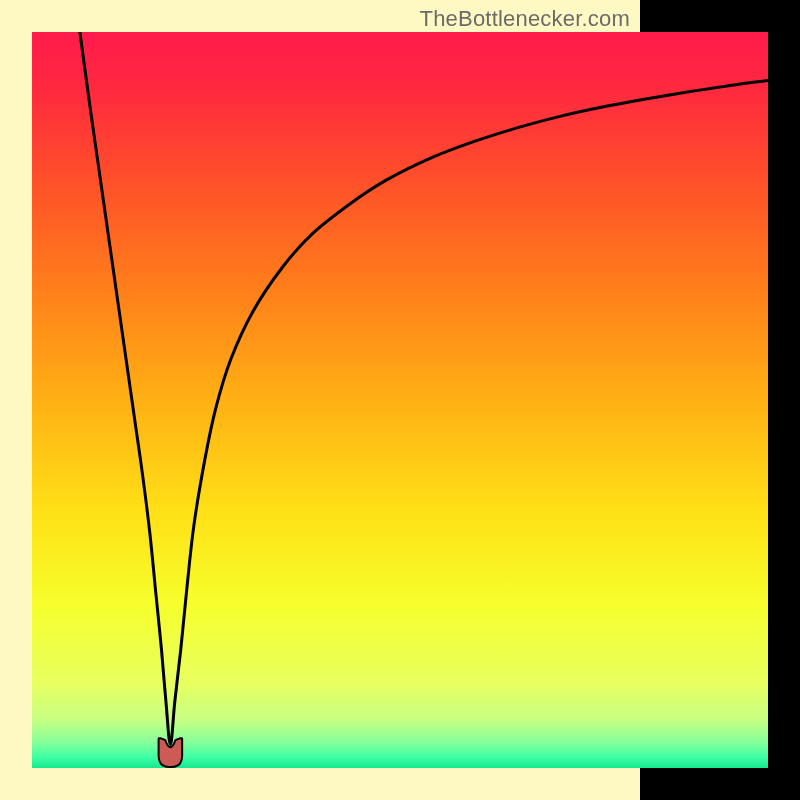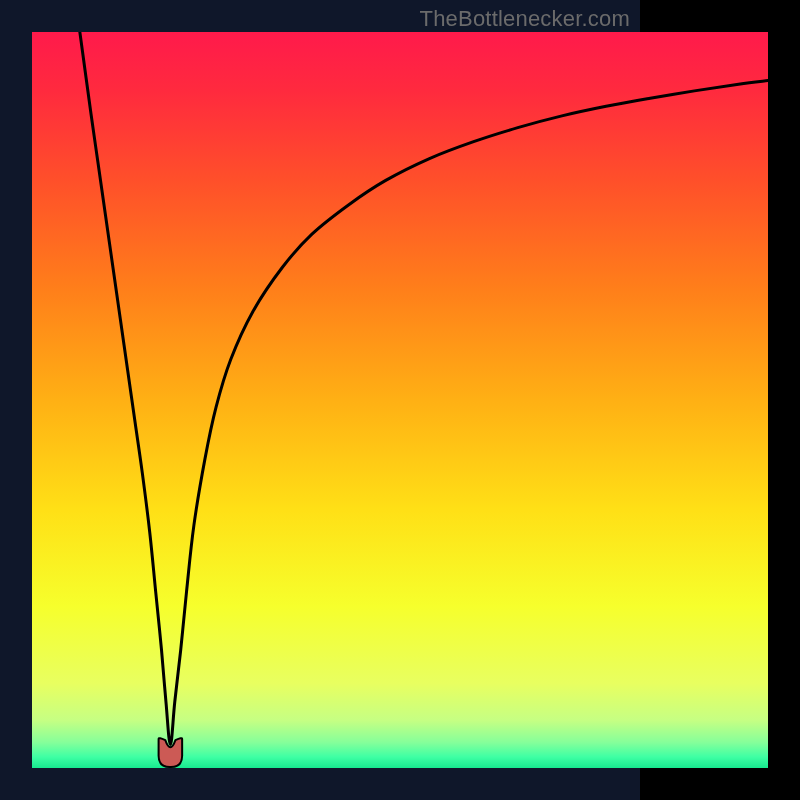--- a/index.html
+++ b/index.html
@@ -8,21 +8,21 @@
     width: 800px;
     height: 800px;
     overflow: hidden;
     background: #000;
     font-family: Arial, Helvetica, sans-serif;
   }
   .frame {
     position: absolute;
     left: 0; top: 0;
     width: 640px; height: 800px;
-    background: #0f172a;
+    background: #fef9c3;
   }
   .plot {
     position: absolute;
     left: 32px;
     top: 32px;
     width: 736px;
     height: 736px;
     overflow: hidden;
   }
   .watermark {

